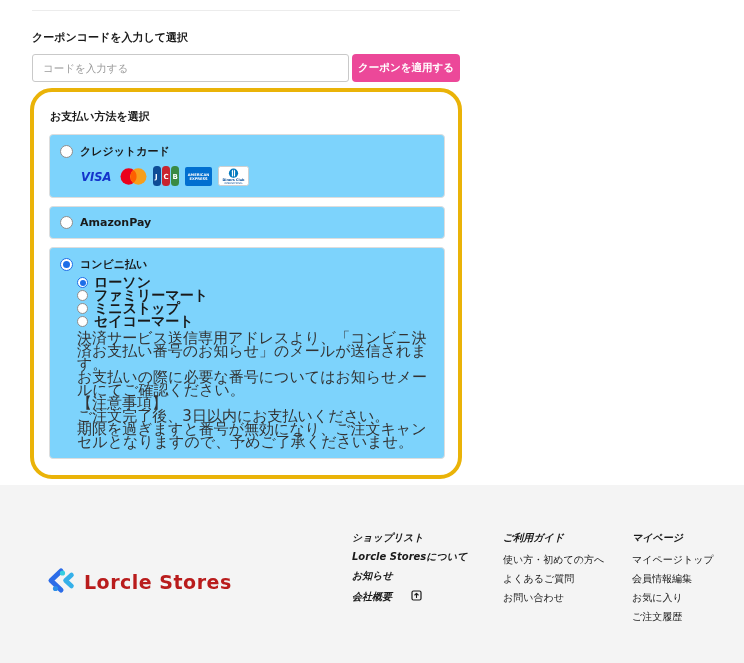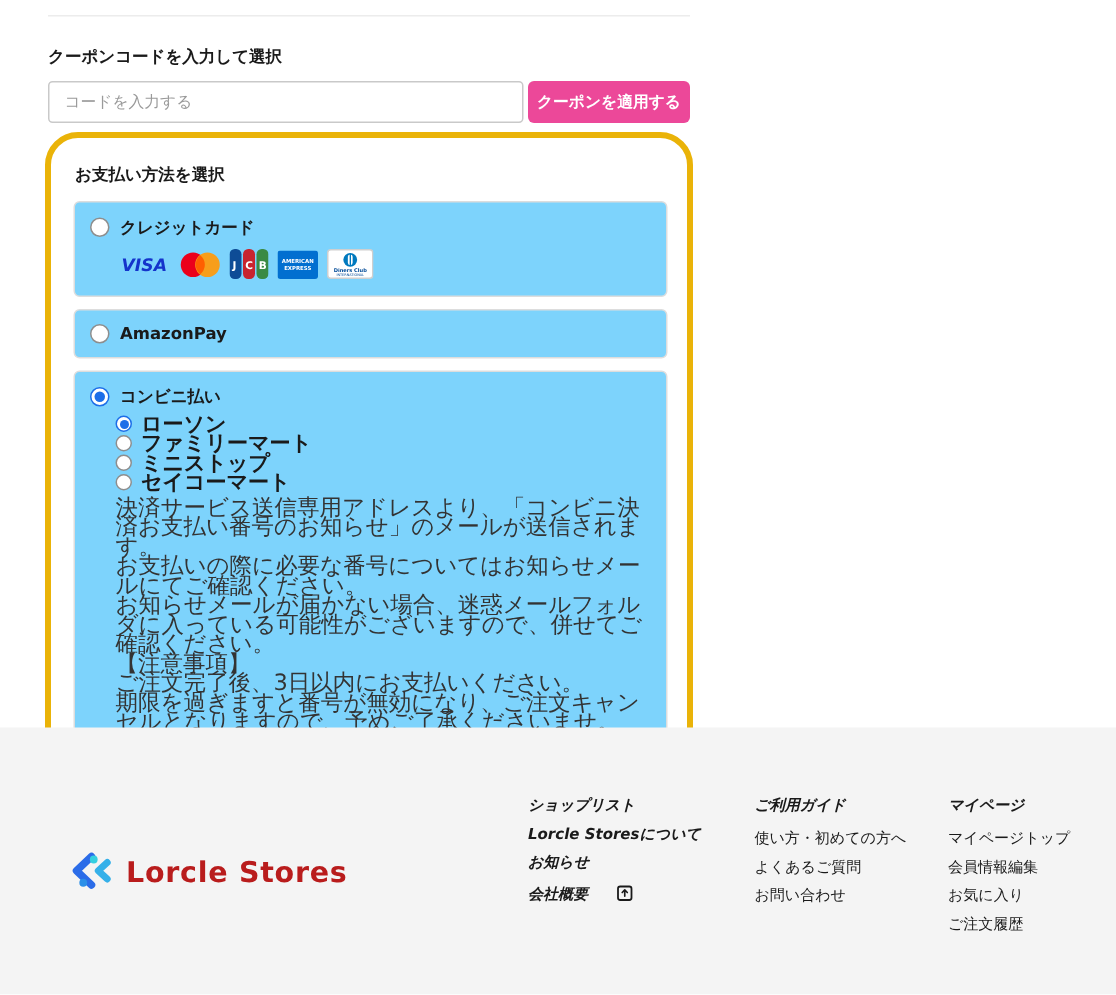--- a/index.html
+++ b/index.html
@@ -155,21 +155,20 @@
         <span class="sub-label">ミニストップ</span>
       </div>
       <div class="sub-row">
         <span class="radio small"></span>
         <span class="sub-label">セイコーマート</span>
       </div>
     </div>
     <div class="notes">
       <div>決済サービス送信専用アドレスより、「コンビニ決済お支払い番号のお知らせ」のメールが送信されます。</div>
       <div>お支払いの際に必要な番号についてはお知らせメールにてご確認ください。</div>
-      <div>お知らせメールが届かない場合、迷惑メールフォルダに入っている可能性がございますので、併せてご確認ください。</div>
       <div>【注意事項】</div>
       <div>ご注文完了後、3日以内にお支払いください。</div>
       <div>期限を過ぎますと番号が無効になり、ご注文キャンセルとなりますので、予めご了承くださいませ。</div>
     </div>
   </div>
 </section>
 
 <footer>
   <div class="footer-inner">
     <div class="logo">

